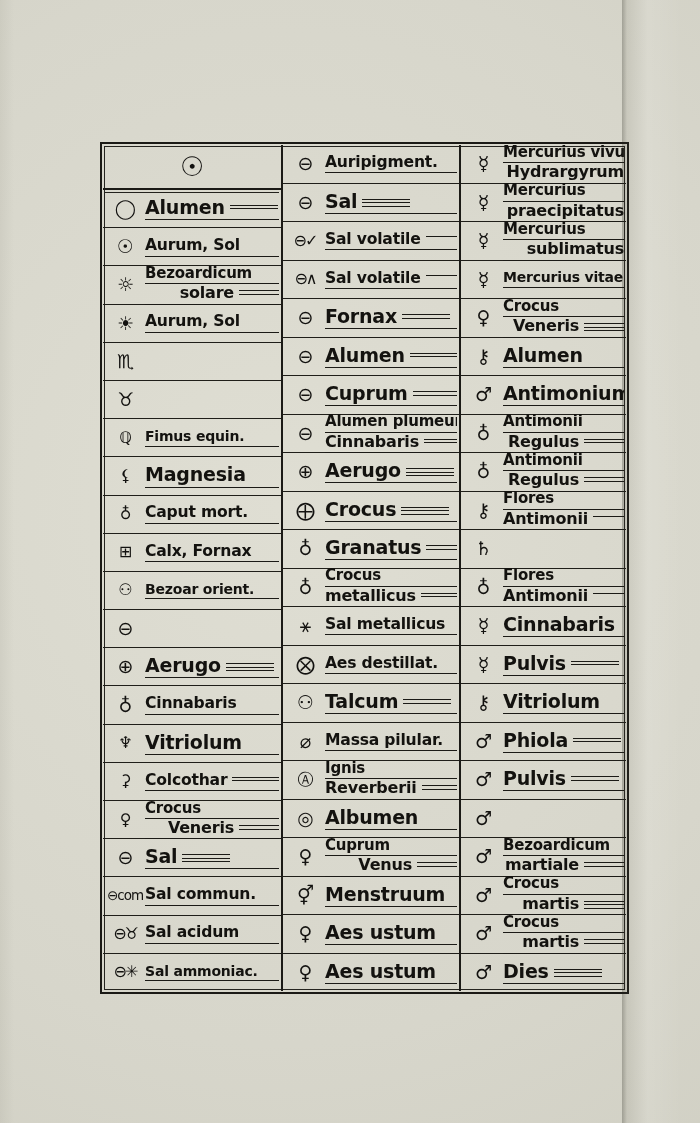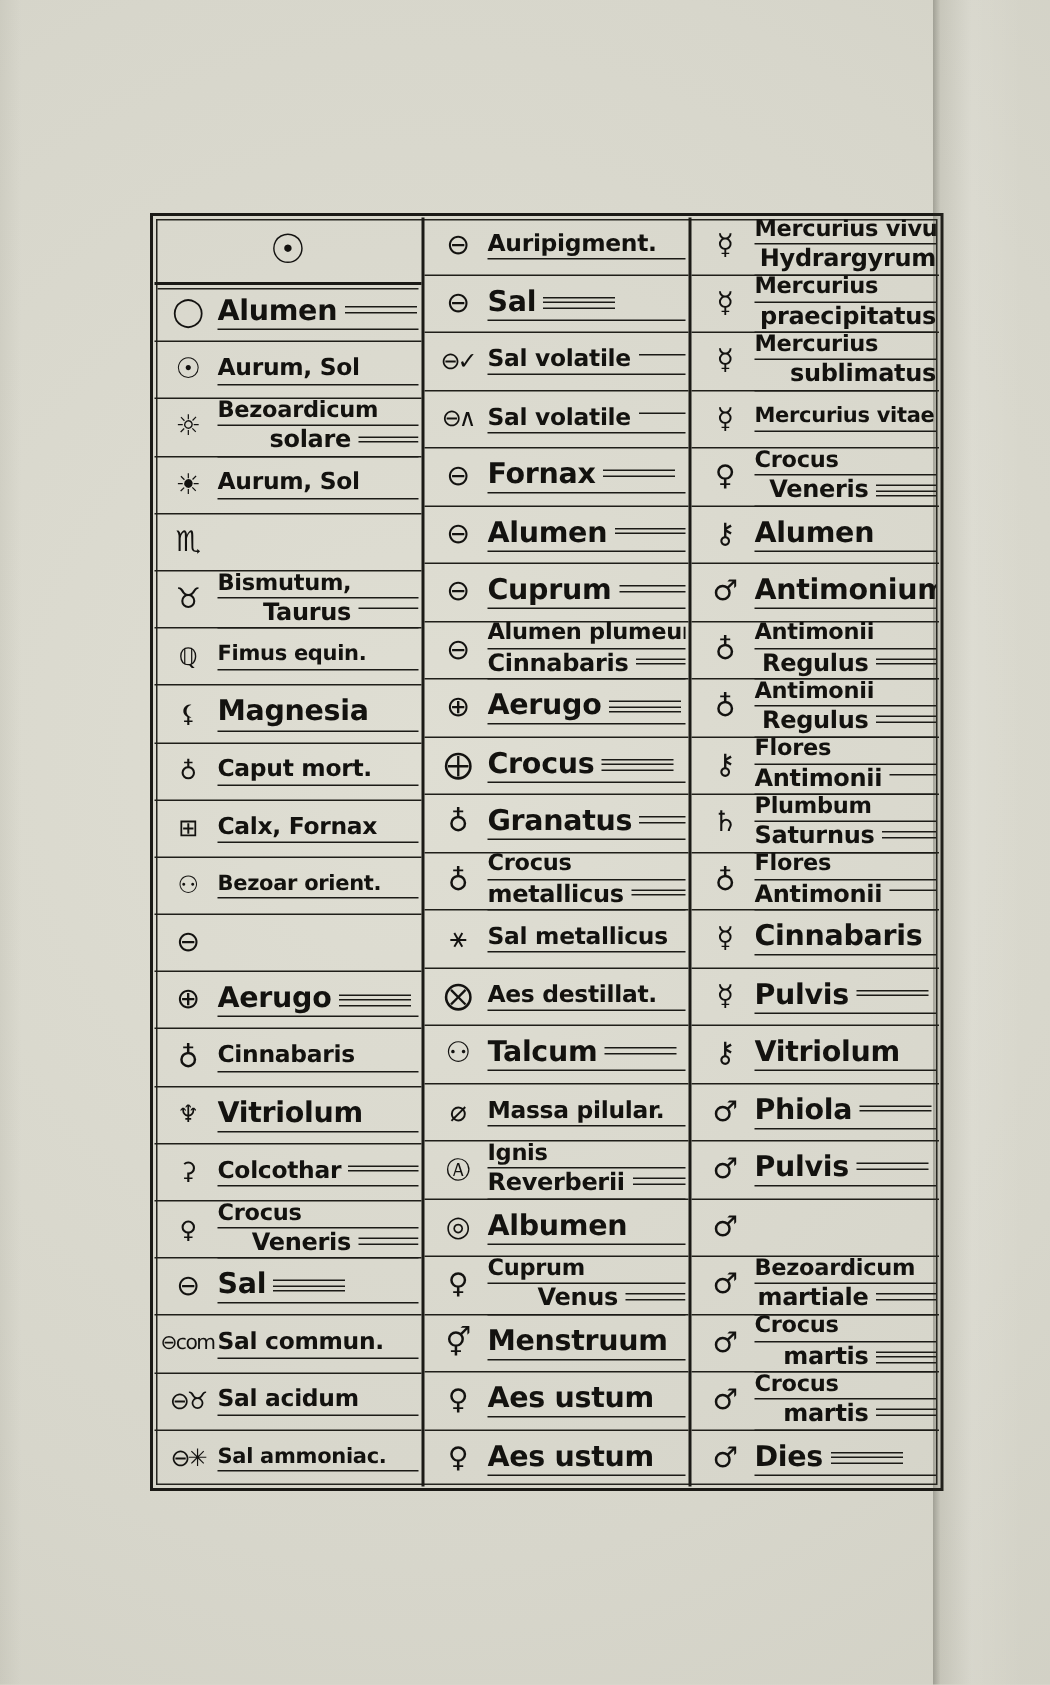--- a/index.html
+++ b/index.html
@@ -215,26 +215,20 @@
               <div class="label mid">
                 <span class="l1">Aurum, Sol</span>
                 <span class="underline"></span>
               </div>
             </div>
             <div class="row">
               <div class="sym ">♏</div>
             </div>
             <div class="row">
               <div class="sym ">♉</div>
-              <div class="label two">
-                <span class="l1">Bismutum,</span>
-                <span class="underline"></span>
-                <span class="l2">Taurus<span class="rule" style="width: 40px;"><i></i></span></span>
-                <span class="underline"></span>
-              </div>
             </div>
             <div class="row">
               <div class="sym sm">ℚ</div>
               <div class="label small">
                 <span class="l1">Fimus equin.</span>
                 <span class="underline"></span>
               </div>
             </div>
             <div class="row">
               <div class="sym sm">⚸</div>
@@ -581,26 +575,20 @@
               <div class="sym ">⚷</div>
               <div class="label two">
                 <span class="l1">Flores</span>
                 <span class="underline"></span>
                 <span class="l2">Antimonii<span class="rule" style="width: 40px;"><i></i></span></span>
                 <span class="underline"></span>
               </div>
             </div>
             <div class="row">
               <div class="sym ">♄</div>
-              <div class="label two">
-                <span class="l1">Plumbum</span>
-                <span class="underline"></span>
-                <span class="l2">Saturnus<span class="rule" style="width: 40px;"><i></i><i></i></span></span>
-                <span class="underline"></span>
-              </div>
             </div>
             <div class="row">
               <div class="sym ">♁</div>
               <div class="label two">
                 <span class="l1">Flores</span>
                 <span class="underline"></span>
                 <span class="l2">Antimonii<span class="rule" style="width: 40px;"><i></i></span></span>
                 <span class="underline"></span>
               </div>
             </div>

